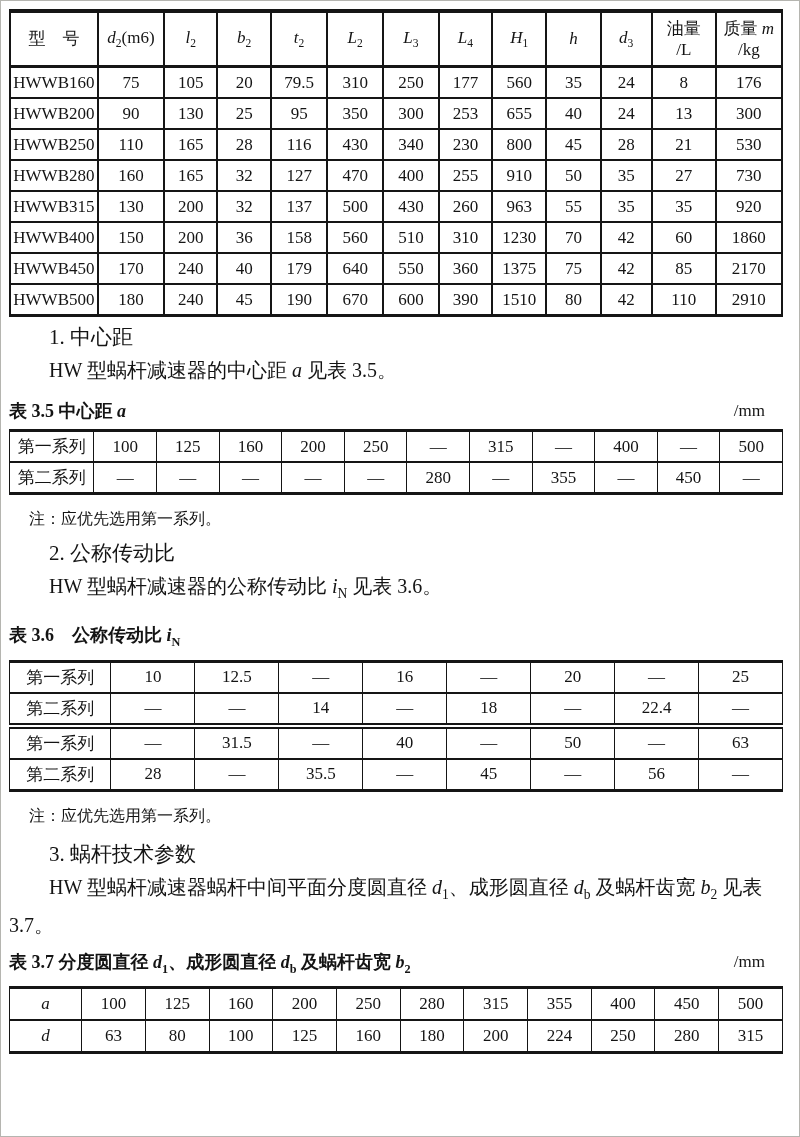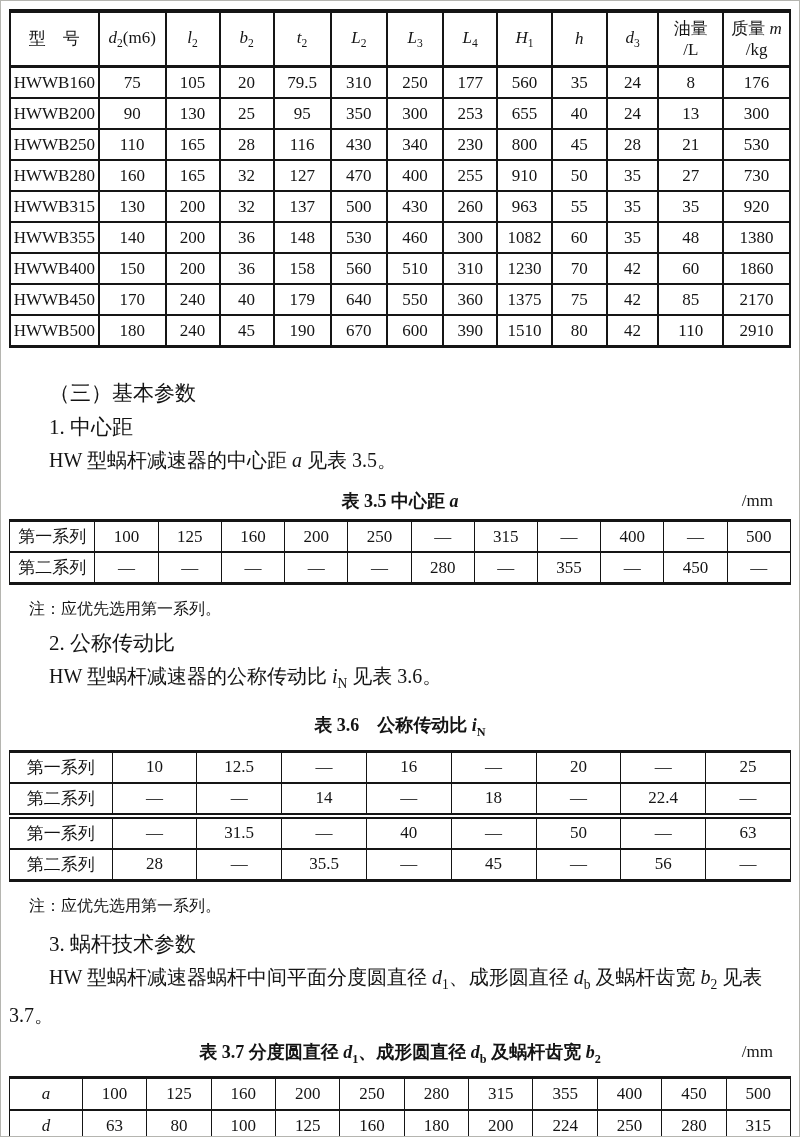--- a/index.html
+++ b/index.html
@@ -6,21 +6,21 @@
     margin: 0; padding: 0;
     background: #e8e8e4;
   }
   .page {
     position: relative;
     width: 800px; height: 1137px;
     margin: 0 auto;
     background: #ffffff;
     border: 1px solid #b5b5b0;
     box-sizing: border-box;
-    padding: 8px 8px 0 8px;
+    padding: 8px 16px 0 8px;
     overflow: hidden;
     font-family: "Liberation Serif", "DejaVu Serif", serif;
     color: #141414;
   }
   table {
     width: 100%;
     border-collapse: collapse;
     table-layout: fixed;
   }
   i { font-style: italic; font-family: "Liberation Serif", serif; }
@@ -93,21 +93,20 @@
   }
   .body-p {
     margin: 4px 0 0 0;
     text-indent: 40px;
     font-size: 20px;
     line-height: 30px;
   }
   .caption-row {
     position: relative;
     margin: 0 0 6px 0;
-    text-align: center;
     font-size: 18px;
     font-weight: bold;
     line-height: 24px;
   }
   .caption-row .unit {
     position: absolute;
     right: 18px; top: 0;
     font-weight: normal;
     font-size: 17px;
   }
@@ -212,35 +211,20 @@
           <td>500</td>
           <td>430</td>
           <td>260</td>
           <td>963</td>
           <td>55</td>
           <td>35</td>
           <td>35</td>
           <td>920</td>
         </tr>
         <tr>
-          <td>HWWB355</td>
-          <td>140</td>
-          <td>200</td>
-          <td>36</td>
-          <td>148</td>
-          <td>530</td>
-          <td>460</td>
-          <td>300</td>
-          <td>1082</td>
-          <td>60</td>
-          <td>35</td>
-          <td>48</td>
-          <td>1380</td>
-        </tr>
-        <tr>
           <td>HWWB400</td>
           <td>150</td>
           <td>200</td>
           <td>36</td>
           <td>158</td>
           <td>560</td>
           <td>510</td>
           <td>310</td>
           <td>1230</td>
           <td>70</td>
@@ -274,21 +258,20 @@
           <td>390</td>
           <td>1510</td>
           <td>80</td>
           <td>42</td>
           <td>110</td>
           <td>2910</td>
         </tr>
       </tbody>
   </table>
 
-  <p class="h-sec">（三）基本参数</p>
 
   <p class="h-num">1. 中心距</p>
   <p class="body-p">HW 型蜗杆减速器的中心距 <i>a</i> 见表 3.5。</p>
 
   <div class="caption-row sp2">
     <span>表 3.5 中心距 <i>a</i></span>
     <span class="unit">/mm</span>
   </div>
   <table class="t-series t-35">
     <tbody>

